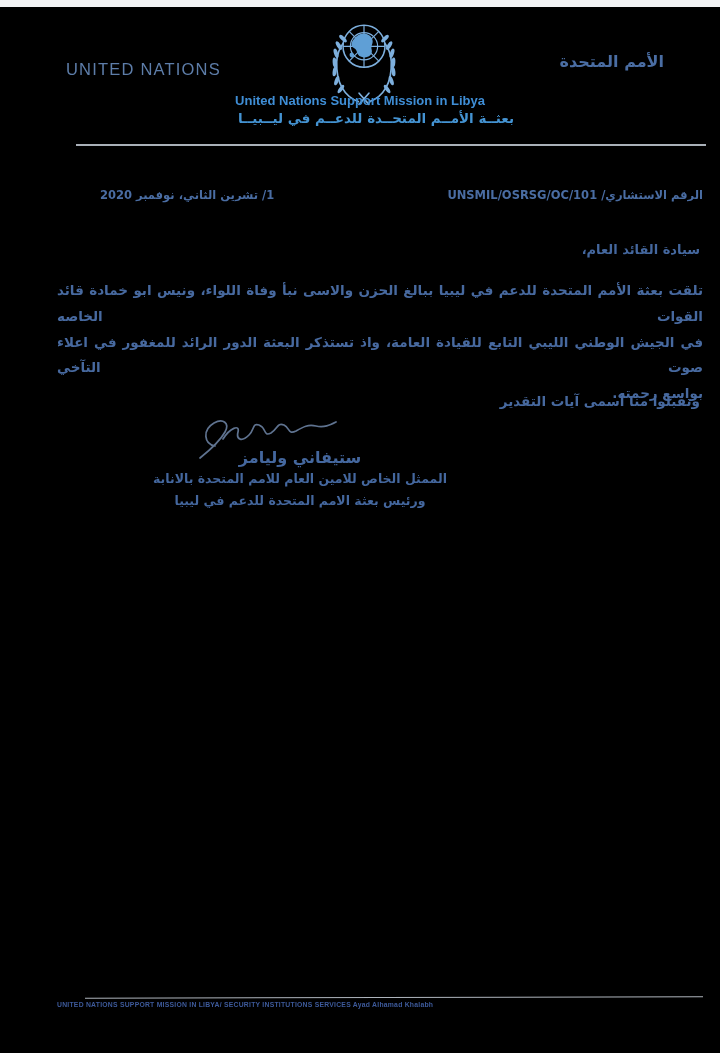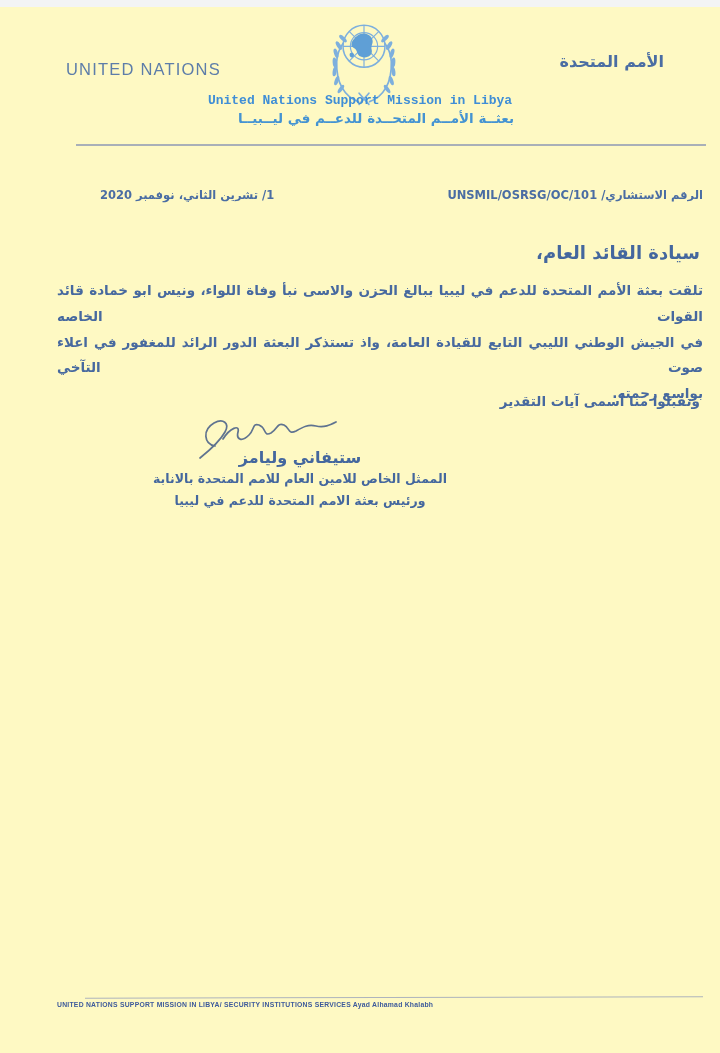--- a/index.html
+++ b/index.html
@@ -3,39 +3,39 @@
 <meta charset="utf-8">
 <style>
   html,body{margin:0;padding:0;}
   body{
     width:720px;height:1053px;
     background:#ffffff;
     font-family:"DejaVu Sans",sans-serif;
     overflow:hidden;
     position:relative;
   }
-  .page{position:absolute;inset:0;background:#fef9c3;}
+  .page{position:absolute;inset:0;background:#000000;}
   .top-strip{position:absolute;left:0;top:0;width:720px;height:7px;background:#f3f4f5;}
   .doc{position:absolute;inset:0;filter:blur(0.3px);}
 
   
   .hdr-left{
     position:absolute;left:66px;top:60px;
     font-family:"Liberation Sans","DejaVu Sans",sans-serif;
     font-size:16.5px;letter-spacing:1.2px;font-weight:500;
     color:#5d7da9;
   }
   .hdr-right{
     position:absolute;right:56px;top:52px;
     font-size:16px;font-weight:700;color:#4a6da3;direction:rtl;
   }
   .emblem{position:absolute;left:329px;top:15px;width:70px;height:92px;}
   .mission-en{
     position:absolute;left:0;right:0;top:93px;text-align:center;
-    font-family:Liberation Mono, monospace;
+    font-family:Liberation Sans, sans-serif;
     font-size:13px;font-weight:700;color:#3f8ed6;
   }
   .mission-ar{
     position:absolute;left:0;right:0;top:110px;text-align:center;
     font-size:13.5px;font-weight:700;color:#4493d2;direction:rtl;margin-left:32px;
   }
   .hdr-rule{
     position:absolute;left:76px;top:144px;width:630px;height:1.6px;
     background:#a9b0b8;
   }
@@ -46,21 +46,21 @@
     font-size:11.5px;font-weight:600;color:#4a6da3;direction:rtl;
   }
   .date{
     position:absolute;left:100px;top:188px;
     font-size:11.5px;font-weight:600;color:#4a6da3;direction:rtl;
   }
 
   
   .salutation{
     position:absolute;right:20px;top:242px;
-    font-size:18px;font-weight:700;color:#44679e;direction:rtl;
+    font-size:13px;font-weight:700;color:#44679e;direction:rtl;
   }
   .body-block{
     position:absolute;left:57px;top:278px;width:646px;
     direction:rtl;color:#47699f;font-size:13.5px;font-weight:600;
     line-height:25.8px;
   }
   .body-line{text-align:justify;text-align-last:justify;}
   .body-line.last{text-align-last:right;}
   .closing{
     position:absolute;right:20px;top:393px;

